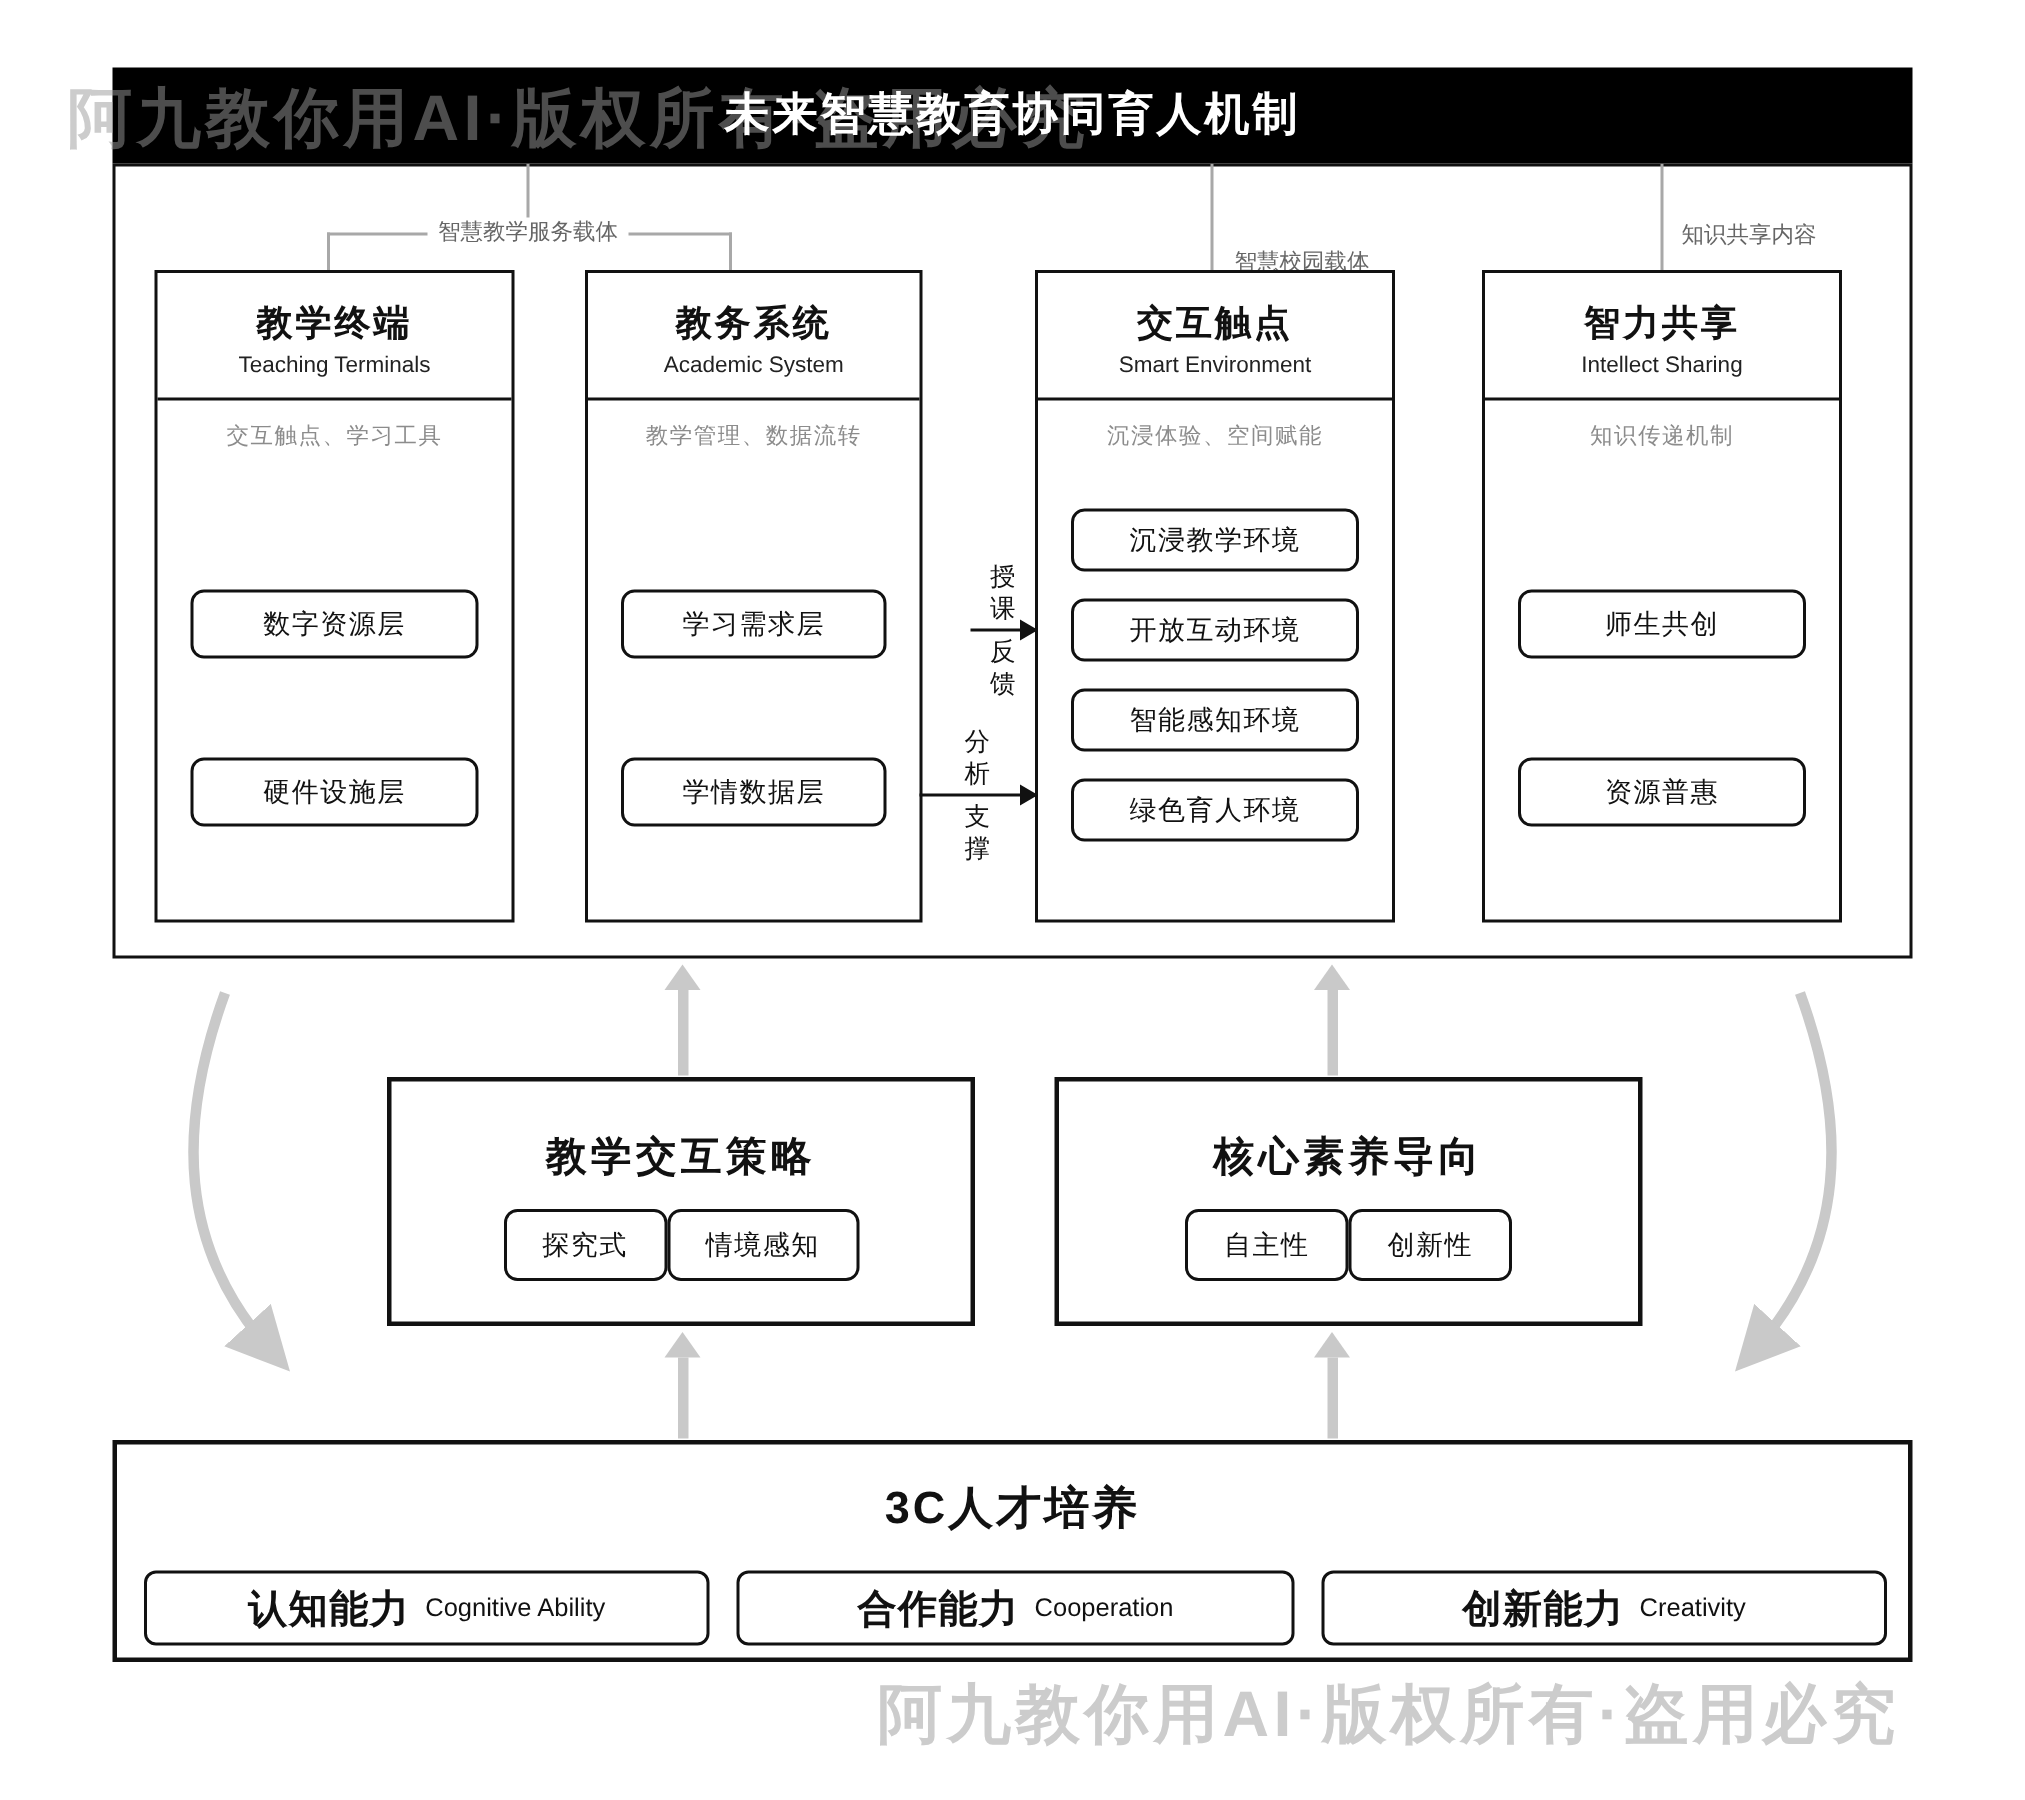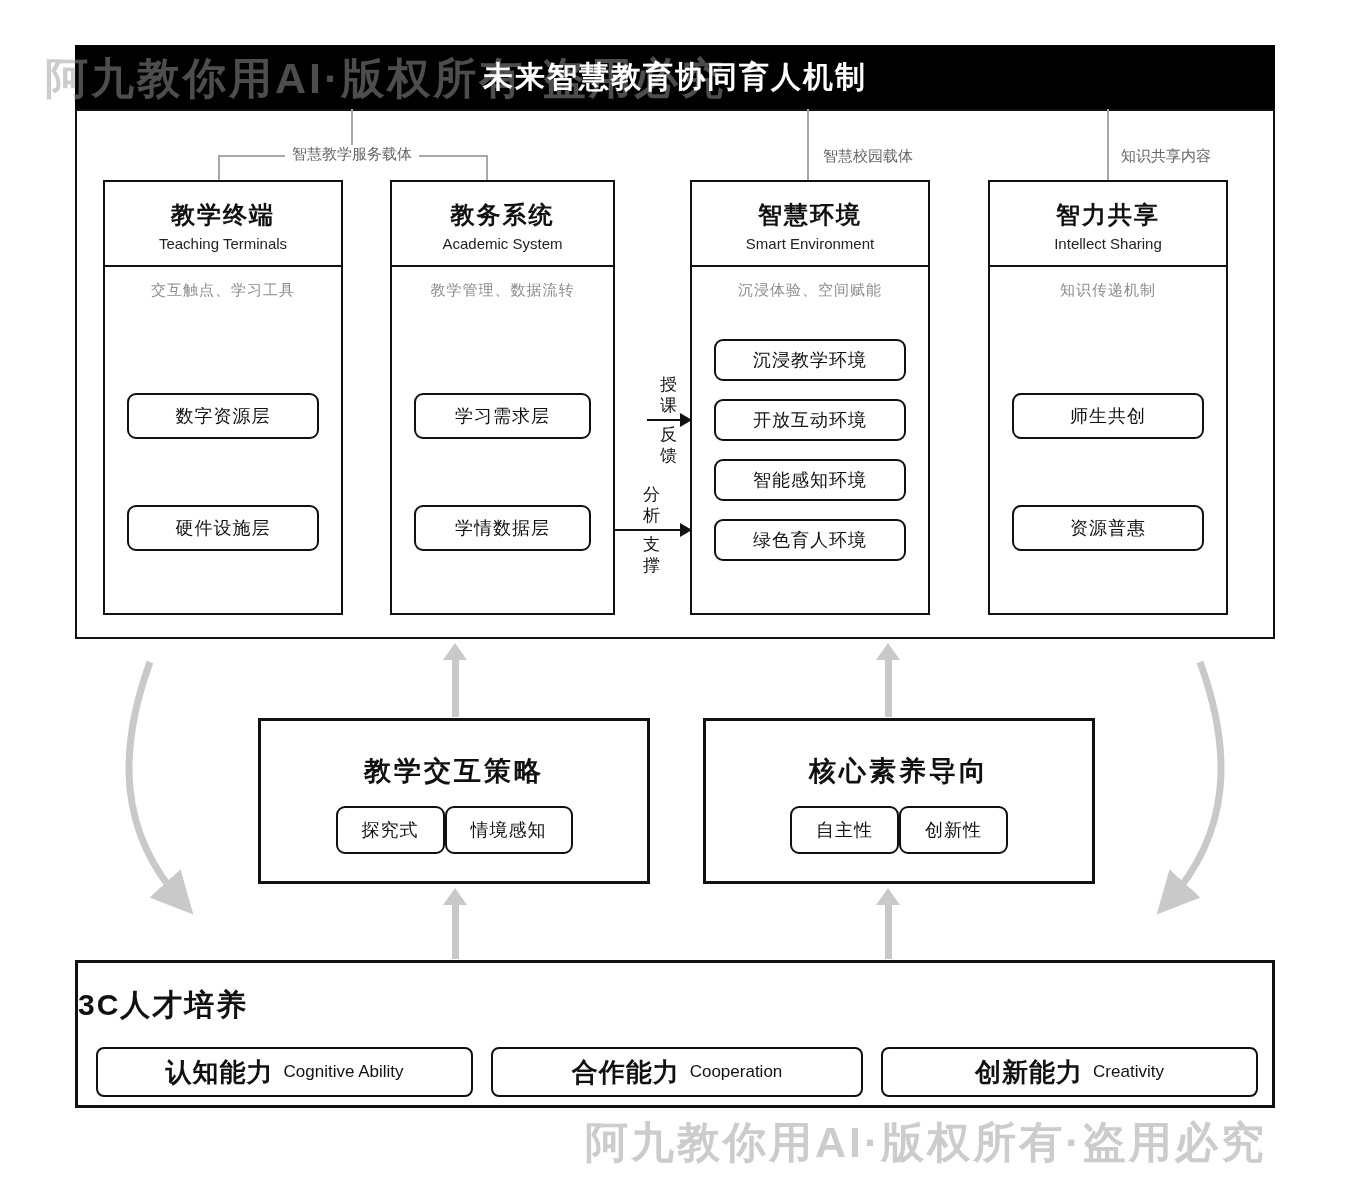--- a/index.html
+++ b/index.html
@@ -64,21 +64,21 @@
   .curve-head{fill:var(--arrow-gray);}
 
   
   .mid-box{position:absolute;top:718px;width:392px;height:166px;border:3px solid var(--ink);background:#fff;}
   .mid-title{margin-top:32px;text-align:center;font-size:27px;font-weight:bold;letter-spacing:3px;}
   .mid-items{display:flex;justify-content:center;margin-top:17px;}
   .mid-item{border:2.5px solid var(--ink);border-radius:9px;padding:10px 24px;font-size:18px;background:#fff;letter-spacing:1px;}
 
   
   .bottom-box{left:75px;top:960px;width:1200px;height:148px;border:3px solid var(--ink);background:#fff;}
-  .bottom-title{margin-top:22px;font-size:30px;font-weight:bold;letter-spacing:2px;}
+  .bottom-title{margin-top:22px;text-align:center;font-size:30px;font-weight:bold;letter-spacing:2px;}
   .ability{position:absolute;top:84px;height:50px;border:2.5px solid var(--ink);border-radius:8px;background:#fff;
     display:flex;align-items:center;justify-content:center;}
   .ability .zh{font-size:26px;font-weight:bold;letter-spacing:1px;}
   .ability .en{font-size:17px;margin-left:10px;}
 </style>
 </head>
 <body>
 
 <div class="canvas">
 
@@ -98,21 +98,21 @@
 
   <div class="abs container"></div>
 
   <div class="abs gline" style="left:351px;top:109px;width:2px;height:38px;"></div>
   <div class="abs gline" style="left:218px;top:155px;width:270px;height:2px;"></div>
   <div class="abs gline" style="left:218px;top:155px;width:2px;height:26px;"></div>
   <div class="abs gline" style="left:486px;top:155px;width:2px;height:26px;"></div>
   <div class="glabel" style="left:352px;top:145px;transform:translateX(-50%);">智慧教学服务载体</div>
 
   <div class="abs gline" style="left:807px;top:109px;width:2px;height:72px;"></div>
-  <div class="glabel" style="left:816px;top:147px;">智慧校园载体</div>
+  <div class="glabel" style="left:816px;top:165px;">智慧校园载体</div>
 
   <div class="abs gline" style="left:1107px;top:109px;width:2px;height:72px;"></div>
   <div class="glabel" style="left:1114px;top:147px;">知识共享内容</div>
 
   <div class="col" style="left:103px;width:240px;">
     <div class="col-head">
       <div class="col-title">教学终端</div>
       <div class="col-sub">Teaching Terminals</div>
     </div>
     <div class="col-desc">交互触点、学习工具</div>
@@ -125,21 +125,21 @@
       <div class="col-title">教务系统</div>
       <div class="col-sub">Academic System</div>
     </div>
     <div class="col-desc">教学管理、数据流转</div>
     <div class="col-item" style="top:211px;">学习需求层</div>
     <div class="col-item" style="top:323px;">学情数据层</div>
   </div>
 
   <div class="col" style="left:690px;width:240px;">
     <div class="col-head">
-      <div class="col-title">智慧环境</div>
+      <div class="col-title">交互触点</div>
       <div class="col-sub">Smart Environment</div>
     </div>
     <div class="col-desc">沉浸体验、空间赋能</div>
     <div class="col-item sm" style="top:157px;">沉浸教学环境</div>
     <div class="col-item sm" style="top:277px;">智能感知环境</div>
     <div class="col-item sm" style="top:217px;">开放互动环境</div>
     <div class="col-item sm" style="top:337px;">绿色育人环境</div>
   </div>
 
   <div class="col" style="left:988px;width:240px;">

